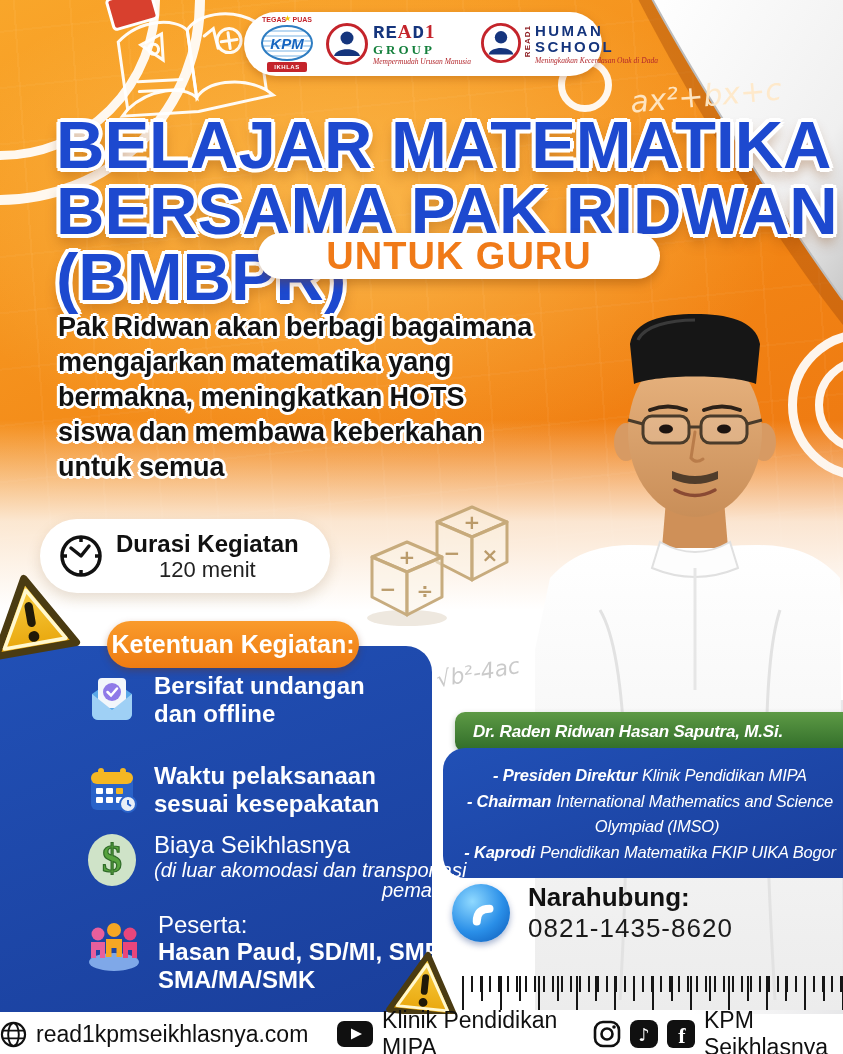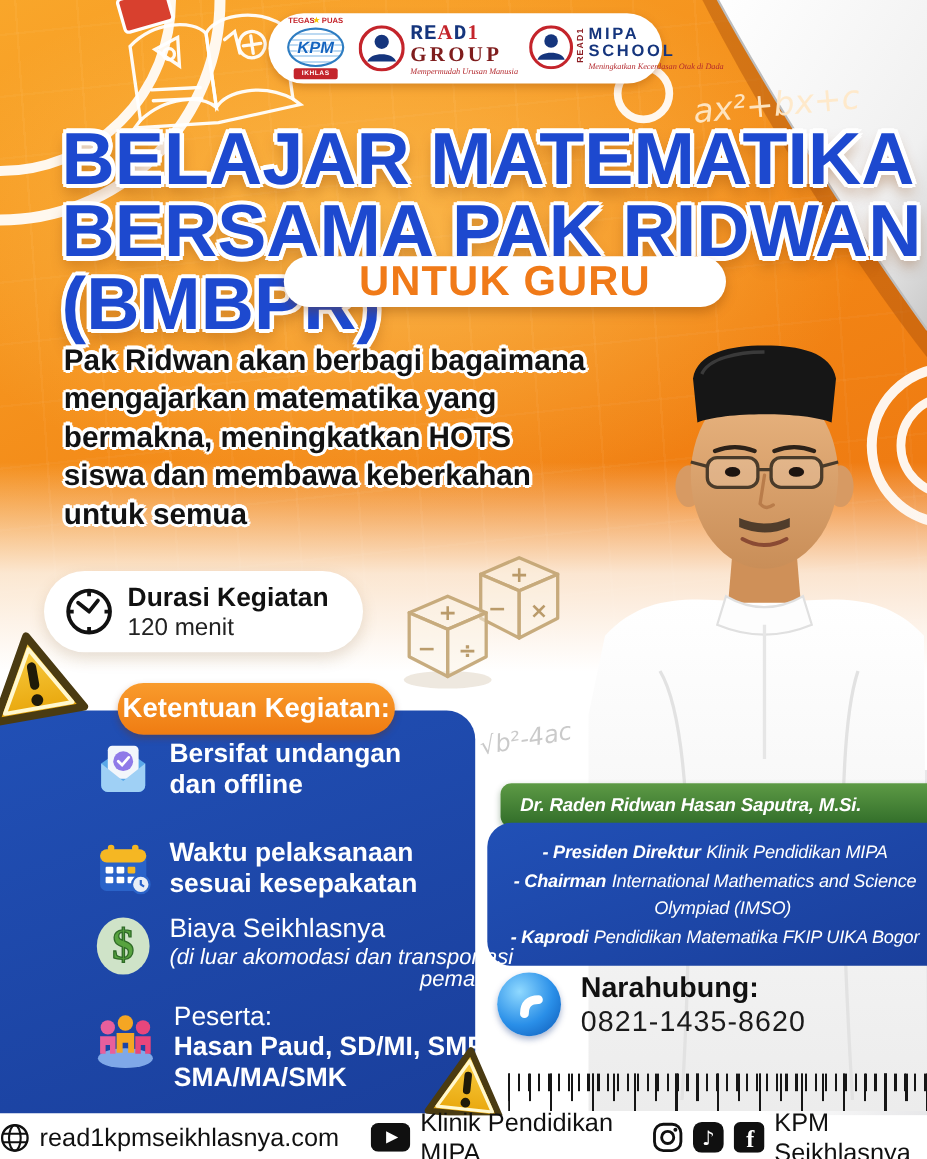--- a/index.html
+++ b/index.html
@@ -45,21 +45,21 @@
   .kpm-name{font-size:15px;font-weight:bold;font-style:italic;color:#1565c0;text-shadow:0 0 2px #fff,0 0 2px #fff;}
   .kpm-top{position:absolute;top:0;width:100%;display:flex;justify-content:space-between;padding:0 4px;
     font-size:7px;font-weight:bold;color:#c4242b;}
   .kpm-star{position:absolute;top:-2px;left:26px;color:#f5c400;font-size:8px;}
   .kpm-ribbon{position:absolute;bottom:0;left:9px;width:40px;height:10px;background:#c4242b;border-radius:2px;
     color:#fff;font-size:6px;font-weight:bold;text-align:center;line-height:10px;letter-spacing:.5px;}
   .r1-logo{display:flex;align-items:center;gap:5px;flex:0 0 auto;}
   .r1-text{display:flex;flex-direction:column;line-height:1;}
   .r1-name{font-family:"Liberation Serif",serif;font-weight:bold;font-size:19px;letter-spacing:1px;}
   .r1-name .blue{color:#15357d;font-family:Liberation Mono, monospace;} .r1-name .red{color:#c4242b;}
-  .r1-group{font-family:"Liberation Serif",serif;font-weight:bold;font-size:19px;color:#7f1d1d;letter-spacing:3px;}
+  .r1-group{font-family:"Liberation Serif",serif;font-weight:bold;font-size:13px;color:#15803d;letter-spacing:3px;}
   .tagline{font-family:"Liberation Serif",serif;font-style:italic;font-size:7.5px;color:#b3282d;margin-top:2px;white-space:nowrap;}
   .hs-logo{display:flex;align-items:flex-start;gap:3px;flex:0 0 auto;}
   .hs-vert{writing-mode:vertical-rl;transform:rotate(180deg);font-size:8px;font-weight:bold;color:#8c1d22;
     letter-spacing:1px;line-height:1;margin-top:2px;}
   .hs-text{display:flex;flex-direction:column;line-height:1.05;}
   .hs-line{font-size:15px;font-weight:bold;color:#15357d;letter-spacing:2.5px;}
 
   
   .title{position:absolute;left:56px;z-index:4;color:#1d49cf;font-weight:bold;font-size:67px;letter-spacing:0;
     text-shadow:
@@ -73,21 +73,21 @@
   .intro{position:absolute;left:58px;top:310px;width:600px;z-index:4;color:#121212;font-weight:bold;
     font-size:27px;line-height:35px;white-space:pre-line;
     text-shadow:-2px -2px 0 #fff,2px -2px 0 #fff,-2px 2px 0 #fff,2px 2px 0 #fff,0 3px 0 #fff,0 -3px 0 #fff,3px 0 0 #fff,-3px 0 0 #fff;}
 
   
   .portrait{position:absolute;left:480px;top:310px;z-index:3;}
 
   
   .duration-card{position:absolute;left:40px;top:519px;width:290px;height:74px;background:#fff;border-radius:37px;
     z-index:5;display:flex;align-items:center;gap:12px;padding:0 18px;box-shadow:0 6px 14px rgba(120,90,40,.18);}
-  .duration-text{display:flex;flex-direction:column;line-height:1.15;}
+  .duration-text{display:flex;flex-direction:column;line-height:1.15;align-items:center;}
   .duration-title{font-weight:bold;font-size:24px;color:#111;}
   .duration-value{font-size:22px;color:#222;}
 
   
   .dice{position:absolute;left:352px;top:500px;z-index:4;opacity:.9;}
 
   
   .ketentuan-pill{position:absolute;left:88px;top:621px;width:252px;height:47px;z-index:6;
     background:linear-gradient(180deg,#f99b2c,#ef7c12);border-radius:24px;display:flex;align-items:center;justify-content:center;
     box-shadow:0 3px 7px rgba(120,50,0,.35);margin-left:19px;}
@@ -214,21 +214,21 @@
       </div>
     </div>
     <div class="hs-logo">
       <svg width="40" height="40" viewBox="0 0 42 42">
         <circle cx="21" cy="21" r="19.5" fill="#fff" stroke="#c4242b" stroke-width="3"></circle>
         <circle cx="21" cy="15" r="6.5" fill="#15357d"></circle>
         <path d="M8,33 C10,24 32,24 34,33 Z" fill="#15357d"></path>
       </svg>
       <div class="hs-vert">READ1</div>
       <div class="hs-text">
-        <span class="hs-line">MIPA</span>
+        <span class="hs-line">HUMAN</span>
         <span class="hs-line">SCHOOL</span>
         <span class="tagline">Meningkatkan Kecerdasan Otak di Dada</span>
       </div>
     </div>
   </div>
 
   <div class="title t1">BELAJAR MATEMATIKA</div>
   <div class="title t2">BERSAMA PAK RIDWAN</div>
   <div class="title t3">(BMBPR)</div>
   <div class="badge">

